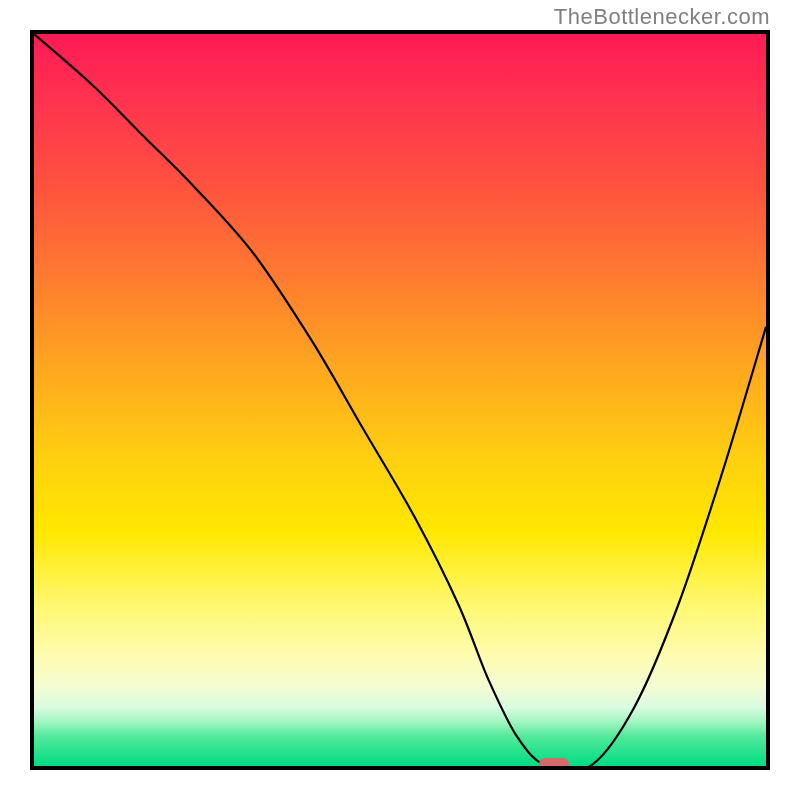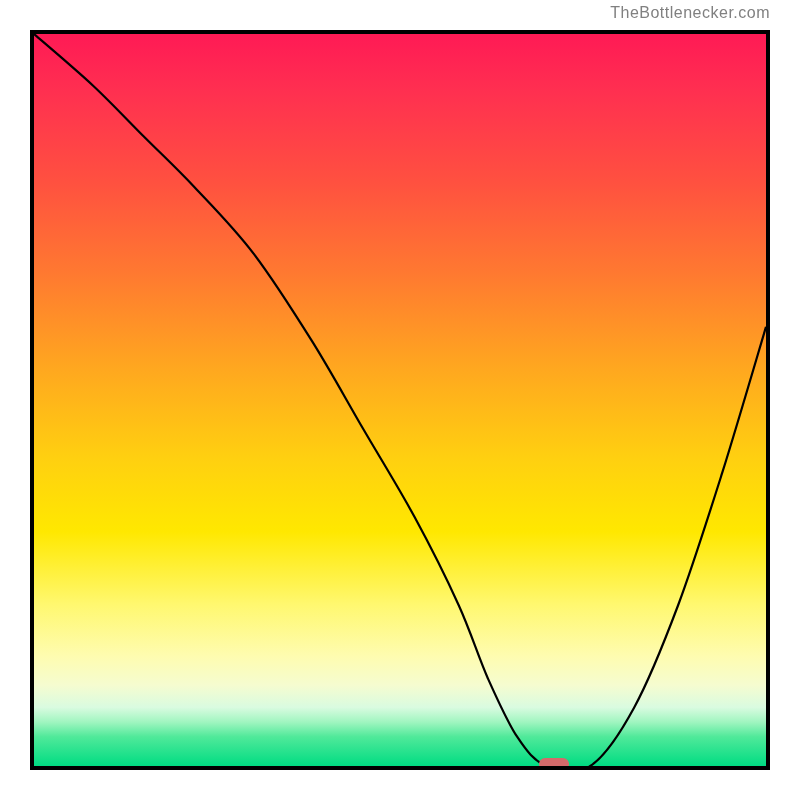--- a/index.html
+++ b/index.html
@@ -56,21 +56,21 @@
     height: 12px;
     border-radius: 6px;
     background: #d46a6a;
     transform: translate(-50%, -50%);
   }
   .footer-label {
     position: absolute;
     top: 4px;
     right: 30px;
     font-family: Arial, Helvetica, sans-serif;
-    font-size: 16px;
+    font-size: 22px;
     color: #808080;
     letter-spacing: 0.5px;
   }
 </style>
 </head>
 <body>
 
 <div class="chart-wrap">
 
   <div class="footer-label">TheBottlenecker.com</div>

